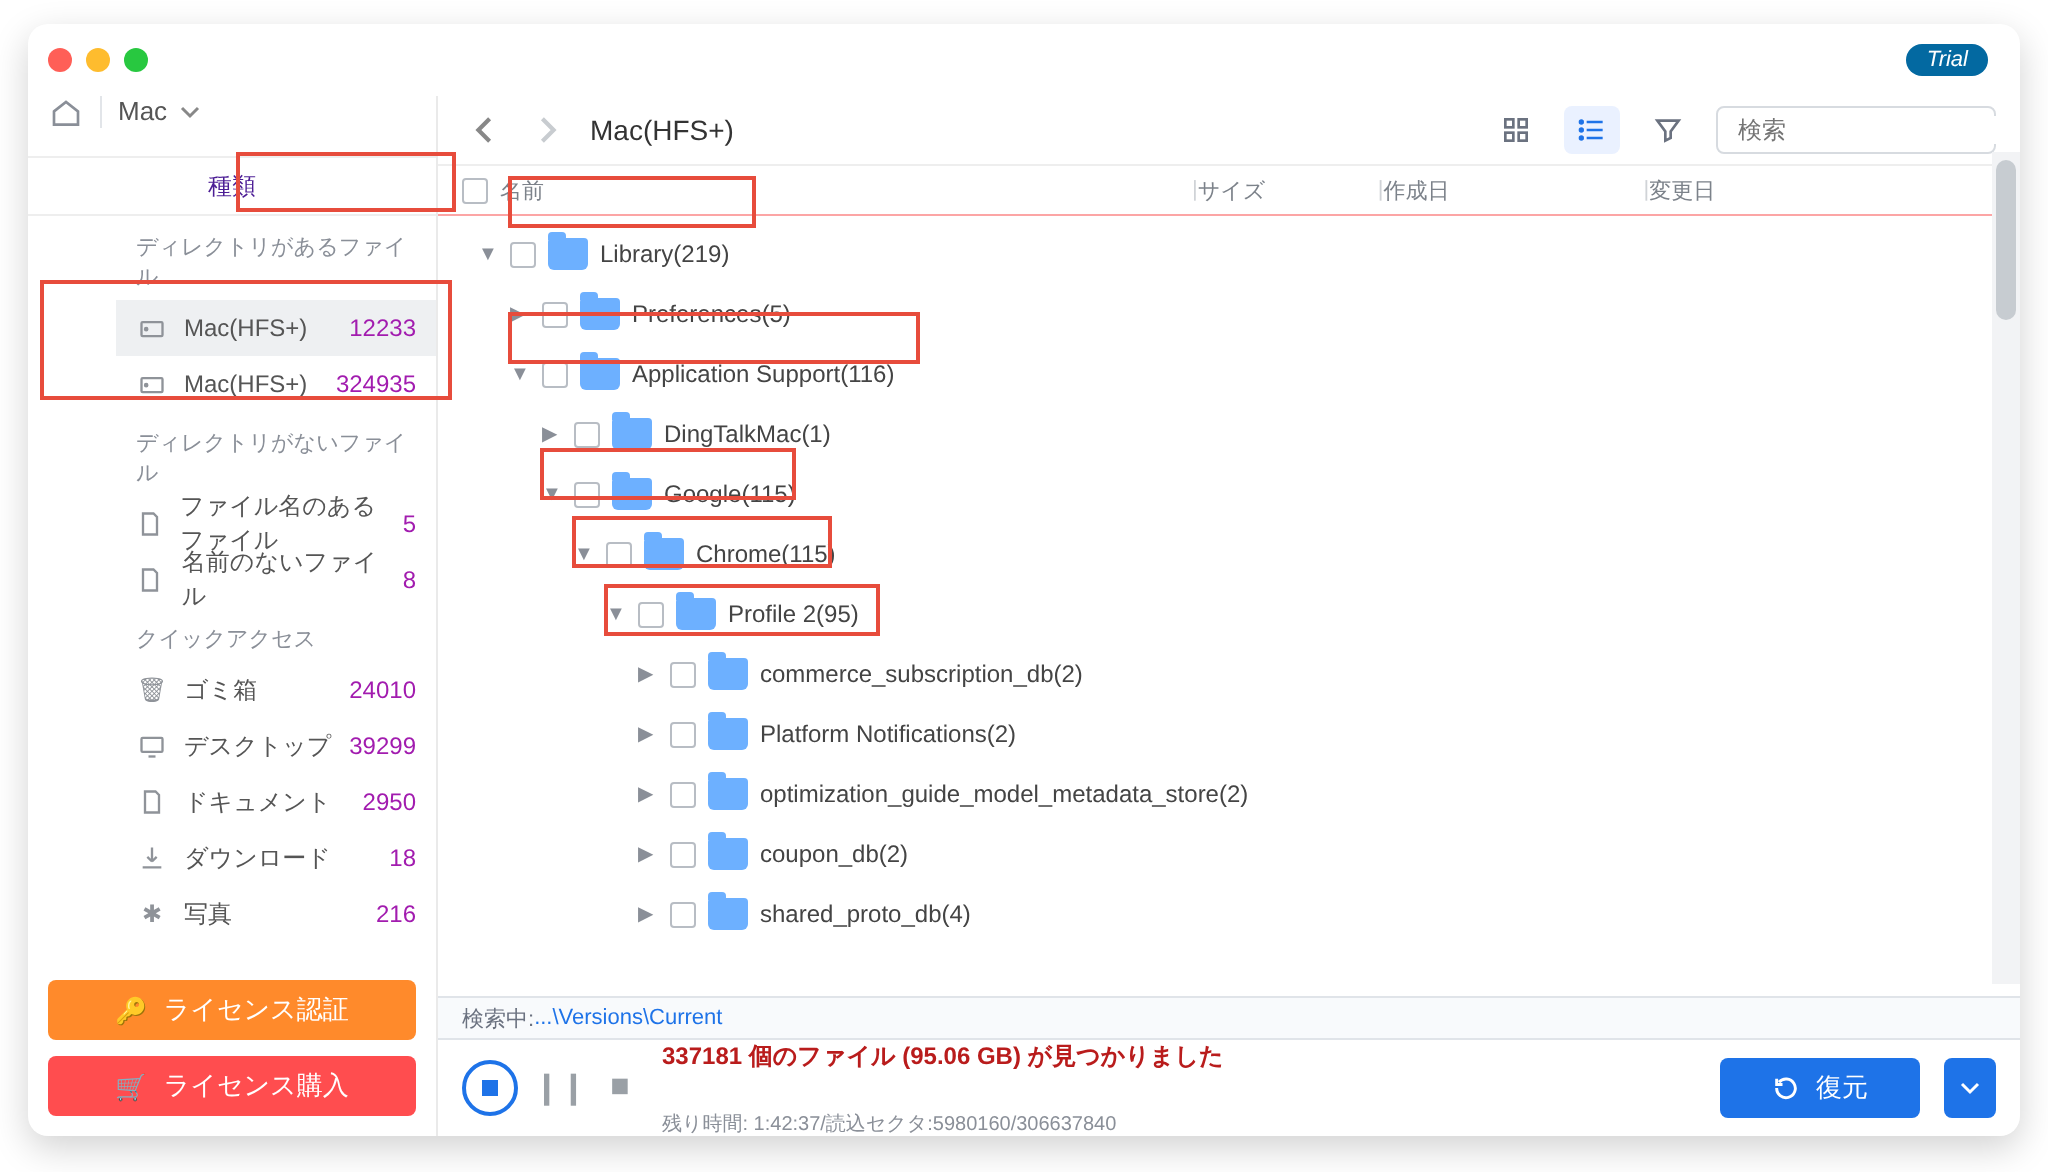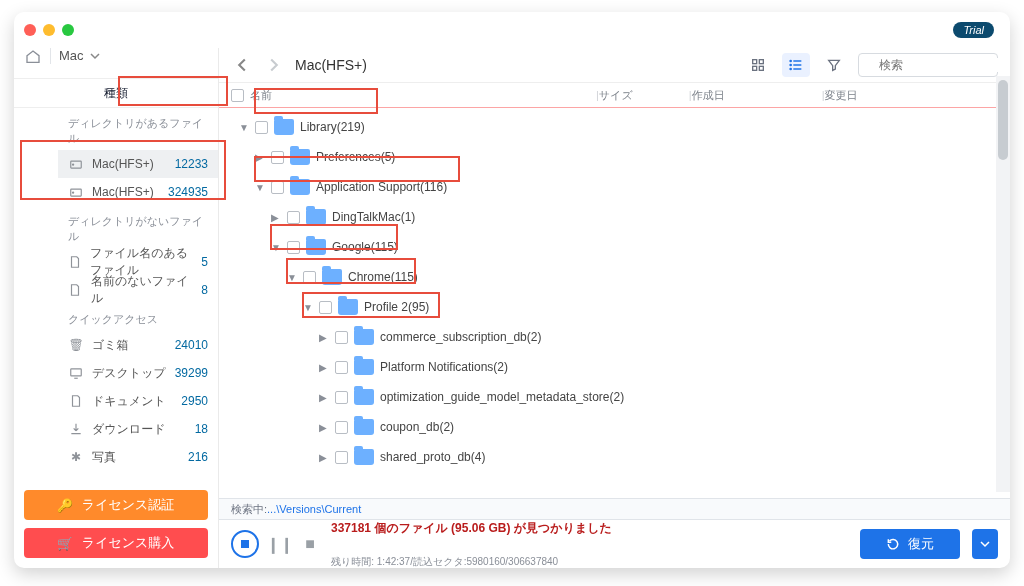--- a/index.html
+++ b/index.html
@@ -4,51 +4,51 @@
 <style>
 * { margin: 0; padding: 0; box-sizing: border-box; font-family: -apple-system, "Helvetica Neue", Arial, sans-serif; }
 body { background: #fff; width: 1024px; height: 586px; position: relative; }
 .window { position: absolute; left: 14px; top: 12px; right: 14px; bottom: 18px; background: #fff; border-radius: 10px; box-shadow: 0 6px 18px rgba(0,0,0,0.18); overflow: hidden; display: flex; flex-direction: column; }
 
 
 .titlebar { height: 36px; display: flex; align-items: center; padding: 0 10px; }
 .traffic { display: flex; gap: 7px; }
 .traffic span { width: 12px; height: 12px; border-radius: 50%; display:inline-block; }
 .tl-red { background:#ff5f57; } .tl-yel { background:#febc2e; } .tl-grn { background:#28c840; }
-.trial { margin-left:auto; margin-right: 6px; background:#0c4a6e; color:#fff; font-size:11px; font-style:italic; padding:2px 10px; border-radius:10px; }
+.trial { margin-left:auto; margin-right: 6px; background:#0369a1; color:#fff; font-size:11px; font-style:italic; padding:2px 10px; border-radius:10px; }
 
 
 .body { flex:1; display:flex; min-height:0; }
 .sidebar { width:205px; display:flex; flex-direction:column; border-right:1px solid #eaeaea; }
 .sb-top { height:30px; display:flex; align-items:flex-start; padding:0 10px; gap:8px; }
 .home-ic { width:18px; height:18px; display:flex; align-items:center; justify-content:center; }
 .crumb-sel { font-size:13px; color:#555; display:flex; align-items:center; gap:6px; cursor:pointer; }
 .tabs { display:flex; height:30px; border-top:1px solid #eee; border-bottom:1px solid #eee; }
-.tab { flex:1; font-size:12px; display:flex; align-items:center; justify-content:center; cursor:pointer; color:#0f172a; }
+.tab { flex:1; font-size:12px; display:flex; align-items:center; justify-content:center; cursor:pointer; color:#4c1d95; }
 .tab.active { color:#1e73e8; }
 .sb-section { padding:8px 10px 4px; font-size:11px; color:#8a8f98; }
 .sb-item { height:28px; display:flex; align-items:center; padding:0 10px; gap:8px; font-size:12px; color:#555; cursor:pointer; }
-.sb-item .cnt { margin-left:auto; color:#0369a1; }
+.sb-item .cnt { margin-left:auto; color:#a21caf; }
 .sb-item.sel { background:#eef0f2; }
 .sb-ic { width:16px; height:16px; display:flex; align-items:center; justify-content:center; color:#8f9399; }
 .sb-scroll { flex:1; overflow:auto;padding-left:44px; }
 
 .sb-bottom { padding:8px 10px 10px; display:flex; flex-direction:column; gap:8px; }
 .btn-orange,.btn-red,.btn-blue,.btn-blue-sm { border:none; border-radius:4px; color:#fff; font-size:13px; height:30px; display:flex; align-items:center; justify-content:center; gap:8px; cursor:pointer; width:100%; }
 .btn-orange { background:#ff8a2b; }
 .btn-red { background:#ff4d4f; }
 
 .main { flex:1; display:flex; flex-direction:column; min-width:0; }
 .toolbar { height:34px; display:flex; align-items:center; padding:0 12px; gap:10px; }
 .nav-arrow { width:22px; height:22px; display:flex; align-items:center; justify-content:center; color:#888; cursor:pointer; }
 .path-title { font-size:14px; color:#333; }
 .tb-spacer { flex:1; }
 .tb-ic { width:28px; height:24px; border-radius:4px; display:flex; align-items:center; justify-content:center; color:#6b7280; cursor:pointer; font-size:14px; }
 .tb-ic.active { background:#eaf1ff; color:#1e73e8; }
-.search { width:140px; height:24px; border:1px solid #d7dbe0; border-radius:4px; display:flex; align-items:center; padding:0 16px; gap:4px; color:#9aa0a6; font-size:12px; }
+.search { width:140px; height:24px; border:1px solid #d7dbe0; border-radius:4px; display:flex; align-items:center; padding:0 6px; gap:4px; color:#9aa0a6; font-size:12px; }
 .search input { border:none; outline:none; flex:1; font-size:12px; color:#333; }
 
 .cols { height:26px; display:flex; align-items:center; padding:0 12px; border-top:1px solid #eee; border-bottom:1px solid #fca5a5; font-size:11px; color:#7c828a; }
 .cols .c1 { width:365px; display:flex; align-items:center; gap:6px; }
 .cols .c { width:90px; }
 .ck { width:13px; height:13px; border:1px solid #b8bdc4; border-radius:2px; display:inline-block; flex-shrink:0; }
 
 .tree { flex:1; overflow:auto; padding-top:4px; position:relative; }
 .row { height:30px; display:flex; align-items:center; gap:6px; padding-left:12px; font-size:12px; color:#444; }
 .disc { width:10px; color:#8a8f98; font-size:10px; cursor:pointer; }

